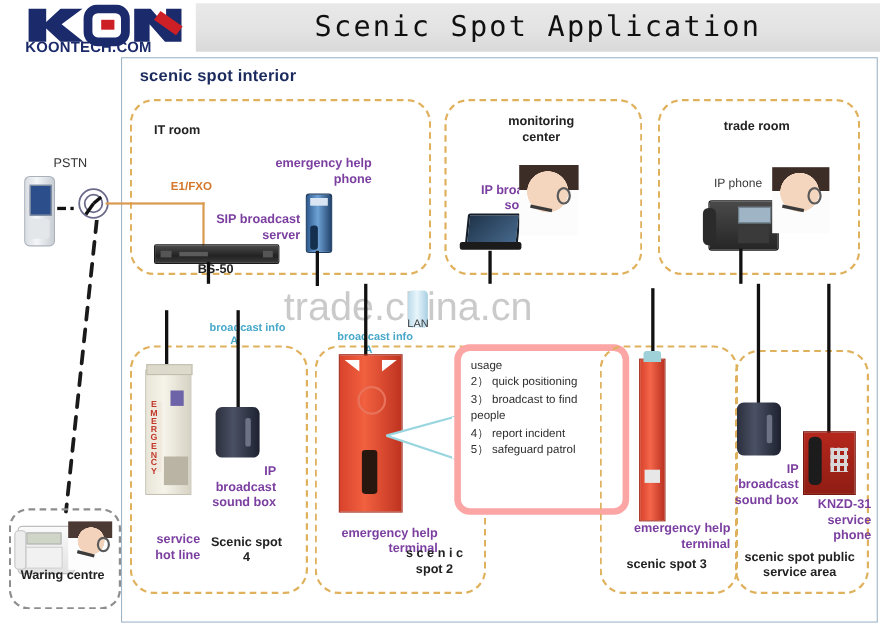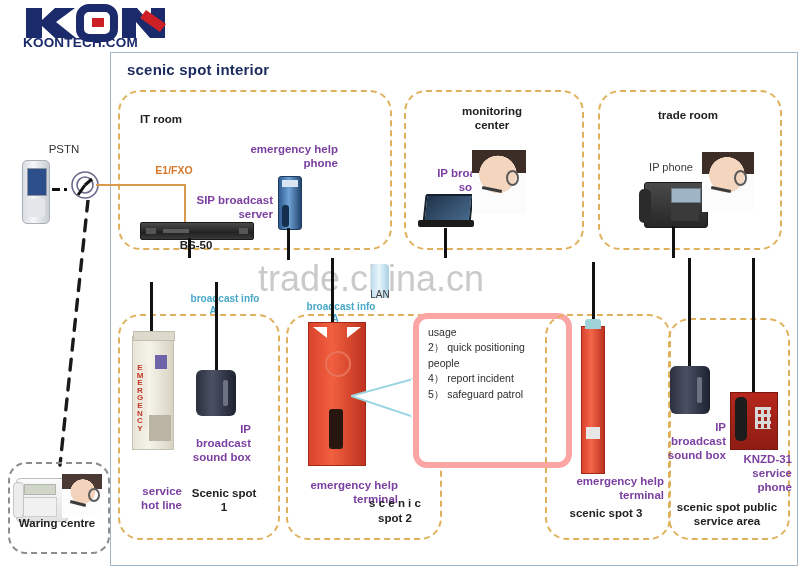--- a/index.html
+++ b/index.html
@@ -67,20 +67,23 @@
         <path d="M8 4 h16 v12 l13-12 h20 L38 18 l20 16 H37 L24 22 v12 H8 Z"></path>
         <rect x="62" y="4" width="34" height="30" rx="9" fill="none" stroke="#1b2a6b" stroke-width="8"></rect>
         <path d="M104 4 h15 l14 16 V4 h14 v30 h-15 l-14-16 v16 h-14 Z"></path>
       </g>
       <rect x="74" y="14" width="12" height="9" fill="#cc2026"></rect>
       <path d="M128 6 l20 14 -6 8 -20 -14 Z" fill="#cc2026"></path>
       <text x="5" y="43" font-family="Liberation Sans, sans-serif" font-size="13.5" font-weight="bold" fill="#1b2a6b" letter-spacing="0.2">KOONTECH.COM</text>
     </svg>
   </div>
 
+  <div id="title-bar">
+    <div id="title-text">Scenic Spot Application</div>
+  </div>
 </div>
 
 <div class="t dark" style="left:34px;top:142px;width:60px;font-size:11.5px;color:#333;font-weight:normal;">PSTN</div>
 
 <div class="dev" style="left:22px;top:160px;width:26px;height:62px;background:linear-gradient(to right,#d9dde2,#f4f6f8 40%,#c9ced4);
             border:1px solid #a9b0b8;border-radius:5px;">
   <div style="position:absolute;left:4px;top:7px;width:18px;height:26px;background:#2c4f8c;border:1px solid #8e96a0;"></div>
   <div style="position:absolute;left:4px;top:38px;width:18px;height:18px;background:#e3e7ea;border-radius:2px;"></div>
 </div>
 
@@ -206,21 +209,21 @@
 
 <div class="dev" style="left:196px;top:370px;width:40px;height:46px;background:linear-gradient(to right,#2b2f3d,#4b5164 40%,#1d2130);
             border-radius:6px;">
   <div style="position:absolute;left:27px;top:10px;width:5px;height:26px;background:#6d7385;border-radius:2px;"></div>
 </div>
 <div class="t purple" style="left:185px;top:422px;width:66px;">IP broadcast
 sound box</div>
 <div class="t purple" style="left:122px;top:484px;width:60px;">service
 hot line</div>
 <div class="t dark" style="left:186px;top:486px;width:76px;">Scenic spot
-1</div>
+4</div>
 
 <div class="room" style="left:286px;top:314px;width:152px;height:222px;"></div>
 <div class="vline" style="left:331px;top:258px;height:66px;"></div>
 <div class="dev" style="left:308px;top:322px;width:56px;height:142px;background:linear-gradient(to right,#d9432c,#f1603f 40%,#bf3320);
             border:1px solid #a32a19;">
   <div style="position:absolute;left:4px;top:4px;width:14px;height:11px;background:#fff;
               clip-path:polygon(0 0,100% 0,100% 100%);"></div>
   <div style="position:absolute;left:38px;top:4px;width:14px;height:11px;background:#fff;
               clip-path:polygon(0 0,100% 0,0 100%);"></div>
   <div style="position:absolute;left:16px;top:28px;width:22px;height:22px;border:2px solid #e9735a;border-radius:50%;"></div>
@@ -232,20 +235,21 @@
 spot 2</div>
 
 <svg id="callout-tail" viewBox="0 0 66 40">
   <polygon points="0,18 66,0 66,40" fill="#ffffff" stroke="#9ad6e0" stroke-width="2"></polygon>
   <line x1="62" y1="1" x2="62" y2="39" stroke="#ffffff" stroke-width="4"></line>
 </svg>
 <div id="usage">
   <div class="ut">
     <div>usage</div>
     <div>2） quick positioning</div>
+    <div>3） broadcast to find</div>
     <div>people</div>
     <div>4） report incident</div>
     <div>5） safeguard patrol</div>
   </div>
 </div>
 
 <div class="room" style="left:545px;top:314px;width:122px;height:222px;"></div>
 <div class="vline" style="left:592px;top:262px;height:66px;"></div>
 <div class="dev" style="left:581px;top:326px;width:22px;height:146px;background:linear-gradient(to right,#d9432c,#f4664a 42%,#bb3220);
             border:1px solid #a32a19;">

